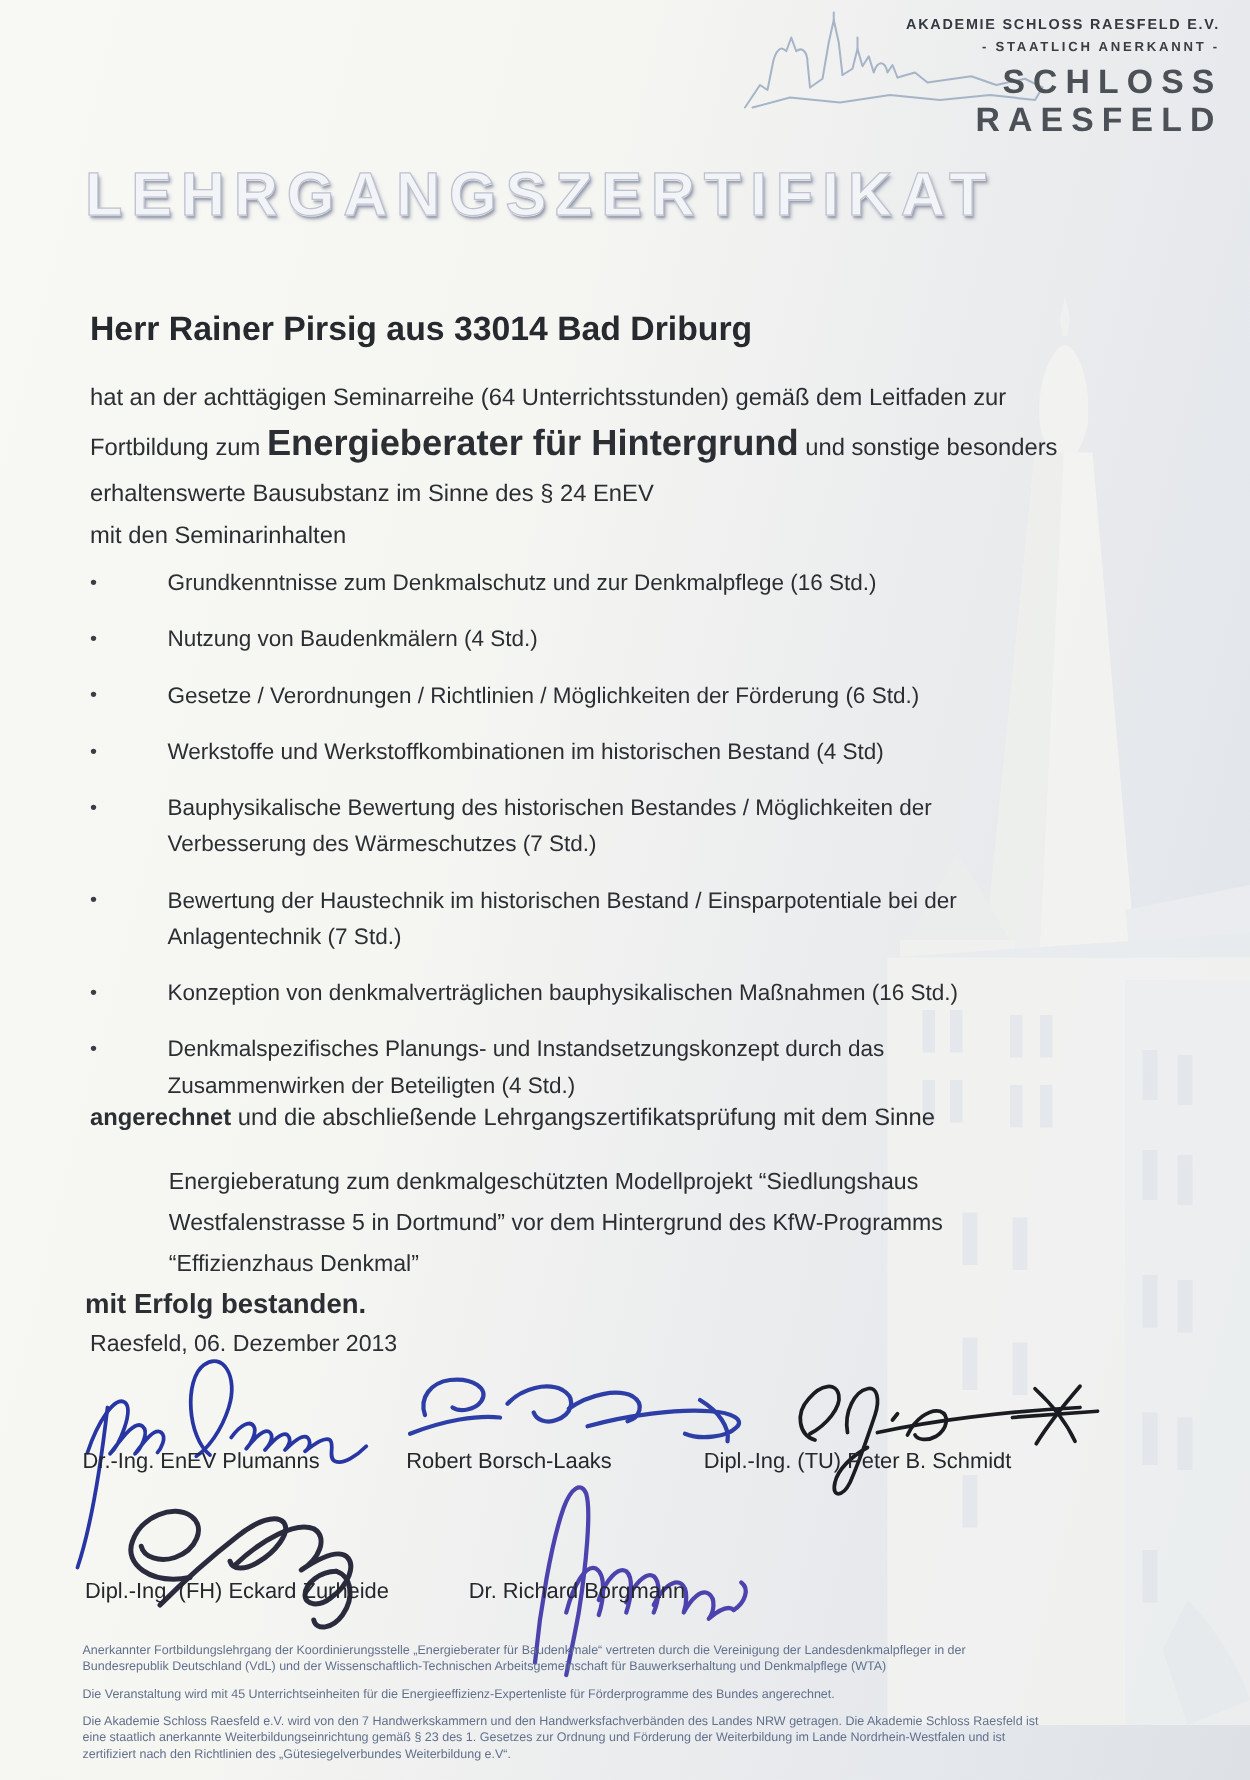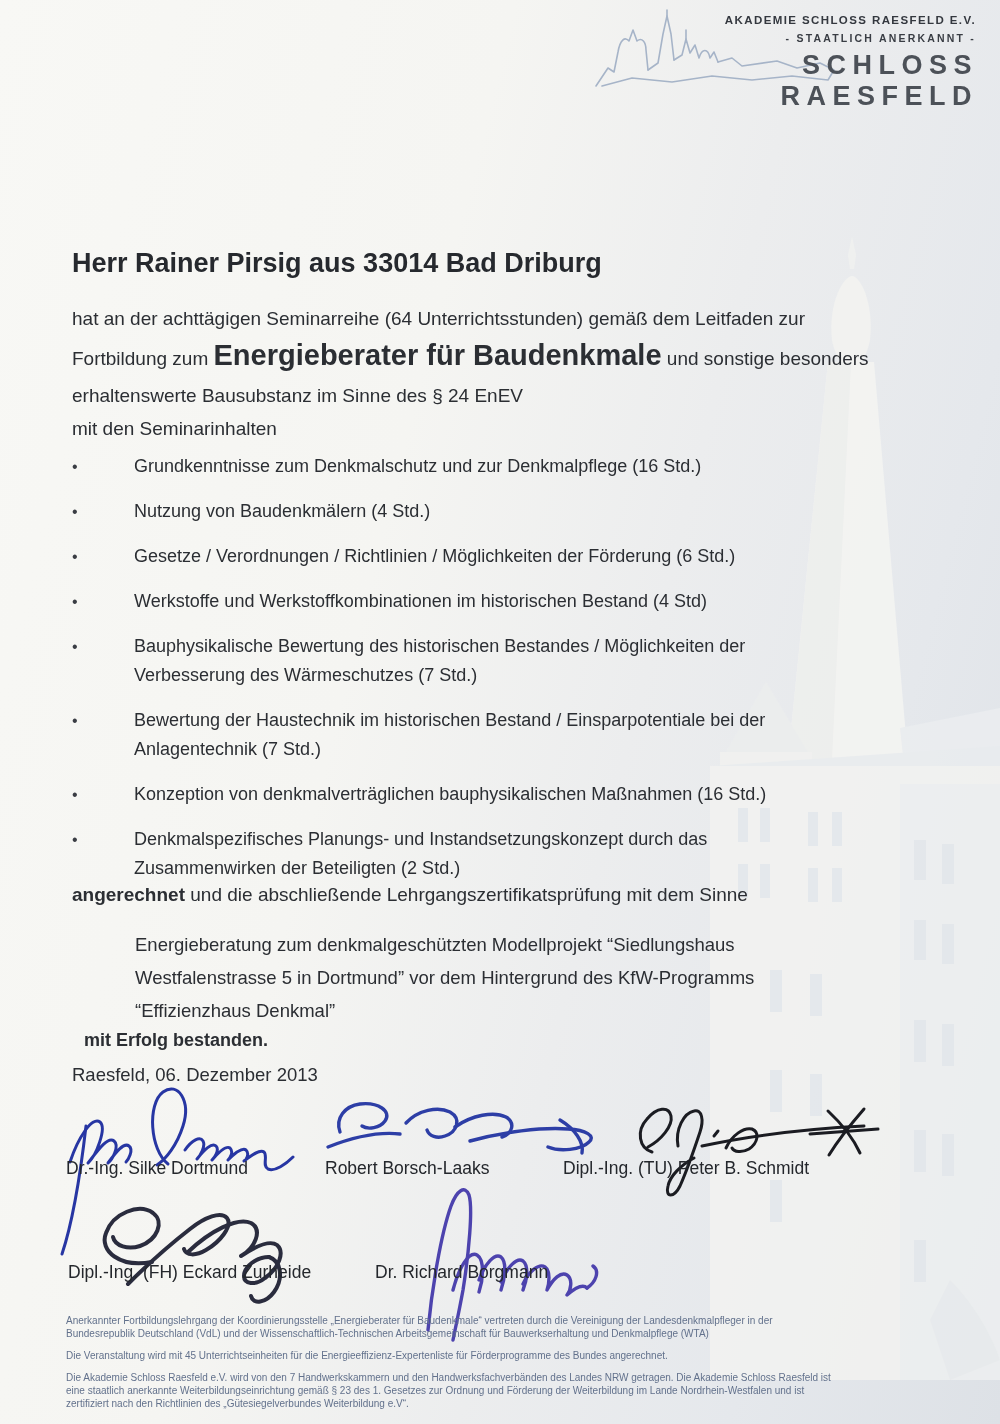--- a/index.html
+++ b/index.html
@@ -20,21 +20,21 @@
   .recipient{position:absolute;left:72px;top:248px;margin:0;font-size:27px;font-weight:bold;color:#26292e;}
   .intro{position:absolute;left:72px;top:300px;width:800px;margin:0;font-size:19px;line-height:37px;}
   .intro .big{font-size:29px;font-weight:bold;}
   .sem-head{position:absolute;left:72px;top:418px;font-size:19px;}
   .list{position:absolute;left:72px;top:452px;width:700px;}
   .li{display:flex;margin-bottom:16px;font-size:18px;line-height:29px;}
   .li .bullet{width:62px;flex:0 0 62px;font-size:16px;color:#3a3d44;}
   .li .li-text{width:650px;}
   .part{position:absolute;left:72px;top:884px;width:820px;margin:0;font-size:19px;}
   .thesis{position:absolute;left:135px;top:928px;width:640px;margin:0;font-size:18.5px;line-height:33px;}
-  .result{position:absolute;left:84px;top:1030px;margin:0;font-size:18px;font-weight:bold;}
+  .result{position:absolute;left:68px;top:1030px;margin:0;font-size:22px;font-weight:bold;}
   .date{position:absolute;left:72px;top:1064px;margin:0;font-size:18.5px;}
   .signatures{position:absolute;left:0;top:0;pointer-events:none;}
   .sig-name{position:absolute;font-size:17.5px;color:#24272c;white-space:nowrap;}
   .footer{position:absolute;left:66px;top:1314px;width:850px;color:#62718c;font-size:10px;line-height:13px;}
   .footer p{margin:0 0 9px 0;}
 </style>
 </head>
 <body>
 
 <div class="page">
@@ -87,24 +87,25 @@
         <path d="M82,52 L90,47 L94,31 L98,45 L103,37 L107,50 C110,40 116,40 118,50 L122,44 L126,54"></path>
         <path d="M126,54 L140,50 L150,58 L185,53 L205,60 L228,55 L242,62 L236,72 L200,68 L160,72 L120,68 L80,74 L40,70 L10,78"></path>
         <path d="M94,31 L94,22 M75,8 L75,2"></path>
       </g>
     </svg>
     <div class="org1">AKADEMIE SCHLOSS RAESFELD E.V.</div>
     <div class="org2">- STAATLICH ANERKANNT -</div>
     <div class="orgname">SCHLOSS RAESFELD</div>
   </div>
 
+  <h1 class="title">LEHRGANGSZERTIFIKAT</h1>
 
   <h2 class="recipient">Herr Rainer Pirsig aus 33014 Bad Driburg</h2>
 
-  <p class="intro"><span>hat an der achttägigen Seminarreihe (64 Unterrichtsstunden) gemäß dem Leitfaden zur Fortbildung zum </span><strong class="big">Energieberater für Baudenkmale</strong><span> und sonstige besonders erhaltenswerte Bausubstanz im Sinne des § 24 EnEV</span></p>
+  <p class="intro"><span>hat an der achttägigen Seminarreihe (64 Unterrichtsstunden) gemäß dem Leitfaden zur Fortbildung zum </span><strong class="big">Energieberater für Hintergrund</strong><span> und sonstige besonders erhaltenswerte Bausubstanz im Sinne des § 24 EnEV</span></p>
 
   <div class="sem-head">mit den Seminarinhalten</div>
   <div class="list">
     <div class="li">
         <span class="bullet">•</span>
         <span class="li-text">Grundkenntnisse zum Denkmalschutz und zur Denkmalpflege (16 Std.)</span>
       </div>
     <div class="li">
         <span class="bullet">•</span>
         <span class="li-text">Nutzung von Baudenkmälern (4 Std.)</span>
@@ -124,21 +125,21 @@
     <div class="li">
         <span class="bullet">•</span>
         <span class="li-text">Bewertung der Haustechnik im historischen Bestand / Einsparpotentiale bei der Anlagentechnik (7 Std.)</span>
       </div>
     <div class="li">
         <span class="bullet">•</span>
         <span class="li-text">Konzeption von denkmalverträglichen bauphysikalischen Maßnahmen (16 Std.)</span>
       </div>
     <div class="li">
         <span class="bullet">•</span>
-        <span class="li-text">Denkmalspezifisches Planungs- und Instandsetzungskonzept durch das Zusammenwirken der Beteiligten (2 Std.)</span>
+        <span class="li-text">Denkmalspezifisches Planungs- und Instandsetzungskonzept durch das Zusammenwirken der Beteiligten (4 Std.)</span>
       </div>
   </div>
 
   <p class="part"><strong>angerechnet</strong><span> und die abschließende Lehrgangszertifikatsprüfung mit dem Sinne</span></p>
   <p class="thesis">Energieberatung zum denkmalgeschützten Modellprojekt “Siedlungshaus Westfalenstrasse 5 in Dortmund” vor dem Hintergrund des KfW-Programms “Effizienzhaus Denkmal”</p>
   <p class="result">mit Erfolg bestanden.</p>
   <p class="date">Raesfeld, 06. Dezember 2013</p>
 
   <svg class="signatures" width="1000" height="1424" viewBox="0 0 1000 1424">
     <g fill="none" stroke-linecap="round" stroke-linejoin="round">
@@ -176,21 +177,21 @@
         <path d="M428,1330 C432,1288 441,1234 451,1206 C457,1190 465,1185 469,1195 C473,1208 469,1252 463,1290 C459,1312 455,1330 453,1340"></path>
         <path d="M453,1290 C459,1267 469,1251 477,1255 C485,1260 483,1280 479,1292"></path>
         <path d="M479,1280 C485,1263 495,1253 501,1257 C507,1262 505,1278 501,1290"></path>
         <path d="M501,1282 C507,1267 517,1257 523,1261 C529,1266 527,1280 523,1290"></path>
         <path d="M523,1284 C529,1271 539,1263 545,1267 C551,1271 549,1284 547,1290 C553,1279 561,1271 567,1275 C573,1279 571,1290 567,1295 C575,1288 583,1284 587,1288"></path>
         <path d="M587,1288 C596,1282 600,1271 593,1266"></path>
       </g>
     </g>
   </svg>
 
-  <span class="sig-name" style="left:66px;top:1158px;">Dr.-Ing. Silke Dortmund</span>
+  <span class="sig-name" style="left:66px;top:1158px;">Dr.-Ing. EnEV Plumanns</span>
   <span class="sig-name" style="left:325px;top:1158px;">Robert Borsch-Laaks</span>
   <span class="sig-name" style="left:563px;top:1158px;">Dipl.-Ing. (TU) Peter B. Schmidt</span>
   <span class="sig-name" style="left:68px;top:1262px;">Dipl.-Ing. (FH) Eckard Zurheide</span>
   <span class="sig-name" style="left:375px;top:1262px;">Dr. Richard Borgmann</span>
 
   <div class="footer">
     <p style="width:760px;">Anerkannter Fortbildungslehrgang der Koordinierungsstelle „Energieberater für Baudenkmale“ vertreten durch die Vereinigung der Landesdenkmalpfleger in der Bundesrepublik Deutschland (VdL) und der Wissenschaftlich-Technischen Arbeitsgemeinschaft für Bauwerkserhaltung und Denkmalpflege (WTA)</p>
     <p style="width:840px;">Die Veranstaltung wird mit 45 Unterrichtseinheiten für die Energieeffizienz-Expertenliste für Förderprogramme des Bundes angerechnet.</p>
     <p style="width:770px;">Die Akademie Schloss Raesfeld e.V. wird von den 7 Handwerkskammern und den Handwerksfachverbänden des Landes NRW getragen. Die Akademie Schloss Raesfeld ist eine staatlich anerkannte Weiterbildungseinrichtung gemäß § 23 des 1. Gesetzes zur Ordnung und Förderung der Weiterbildung im Lande Nordrhein-Westfalen und ist zertifiziert nach den Richtlinien des „Gütesiegelverbundes Weiterbildung e.V“.</p>
   </div>

